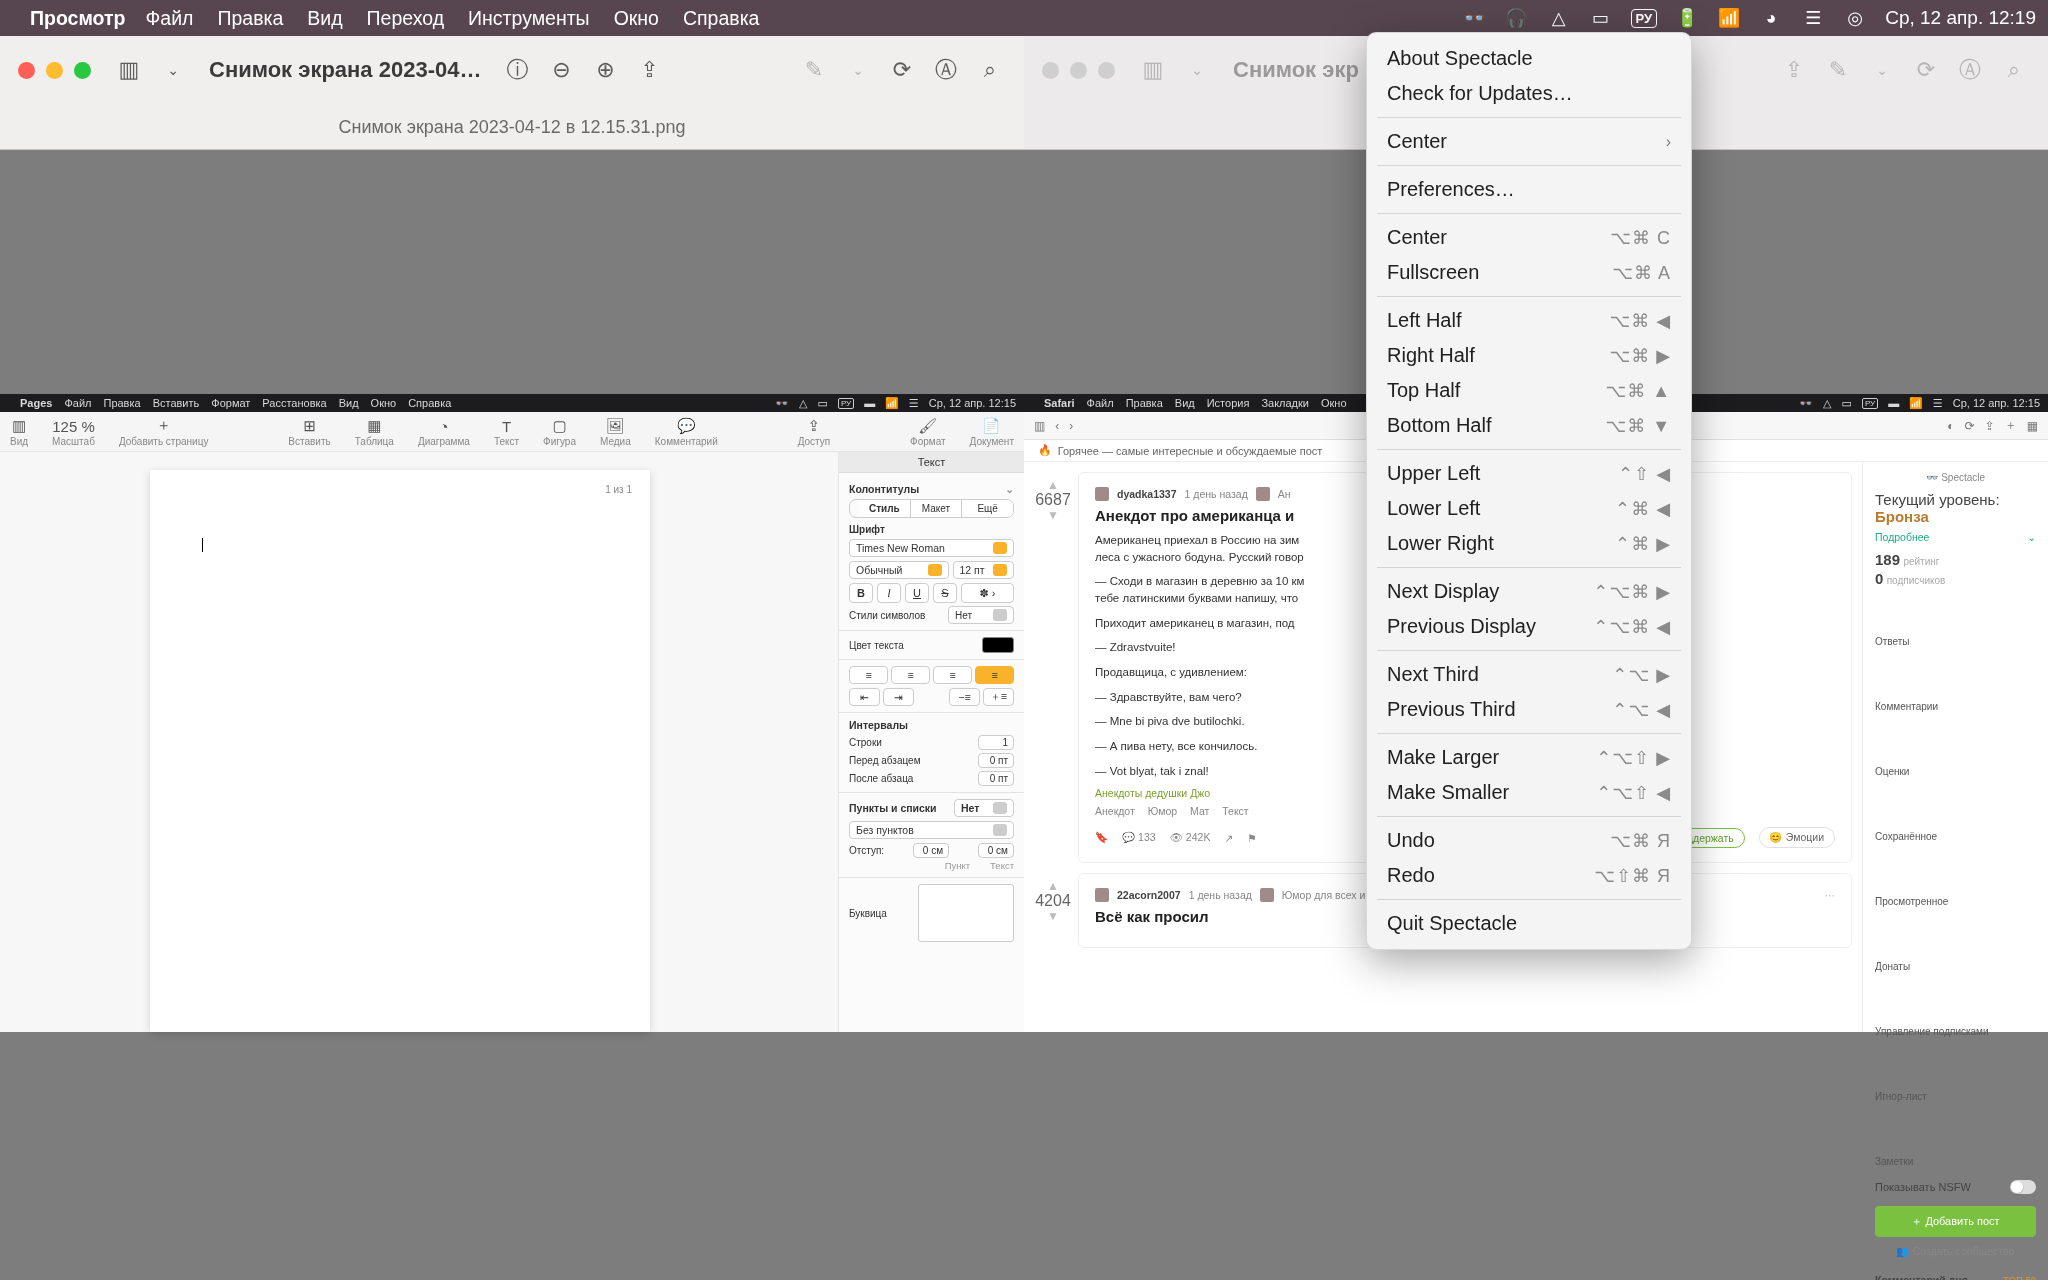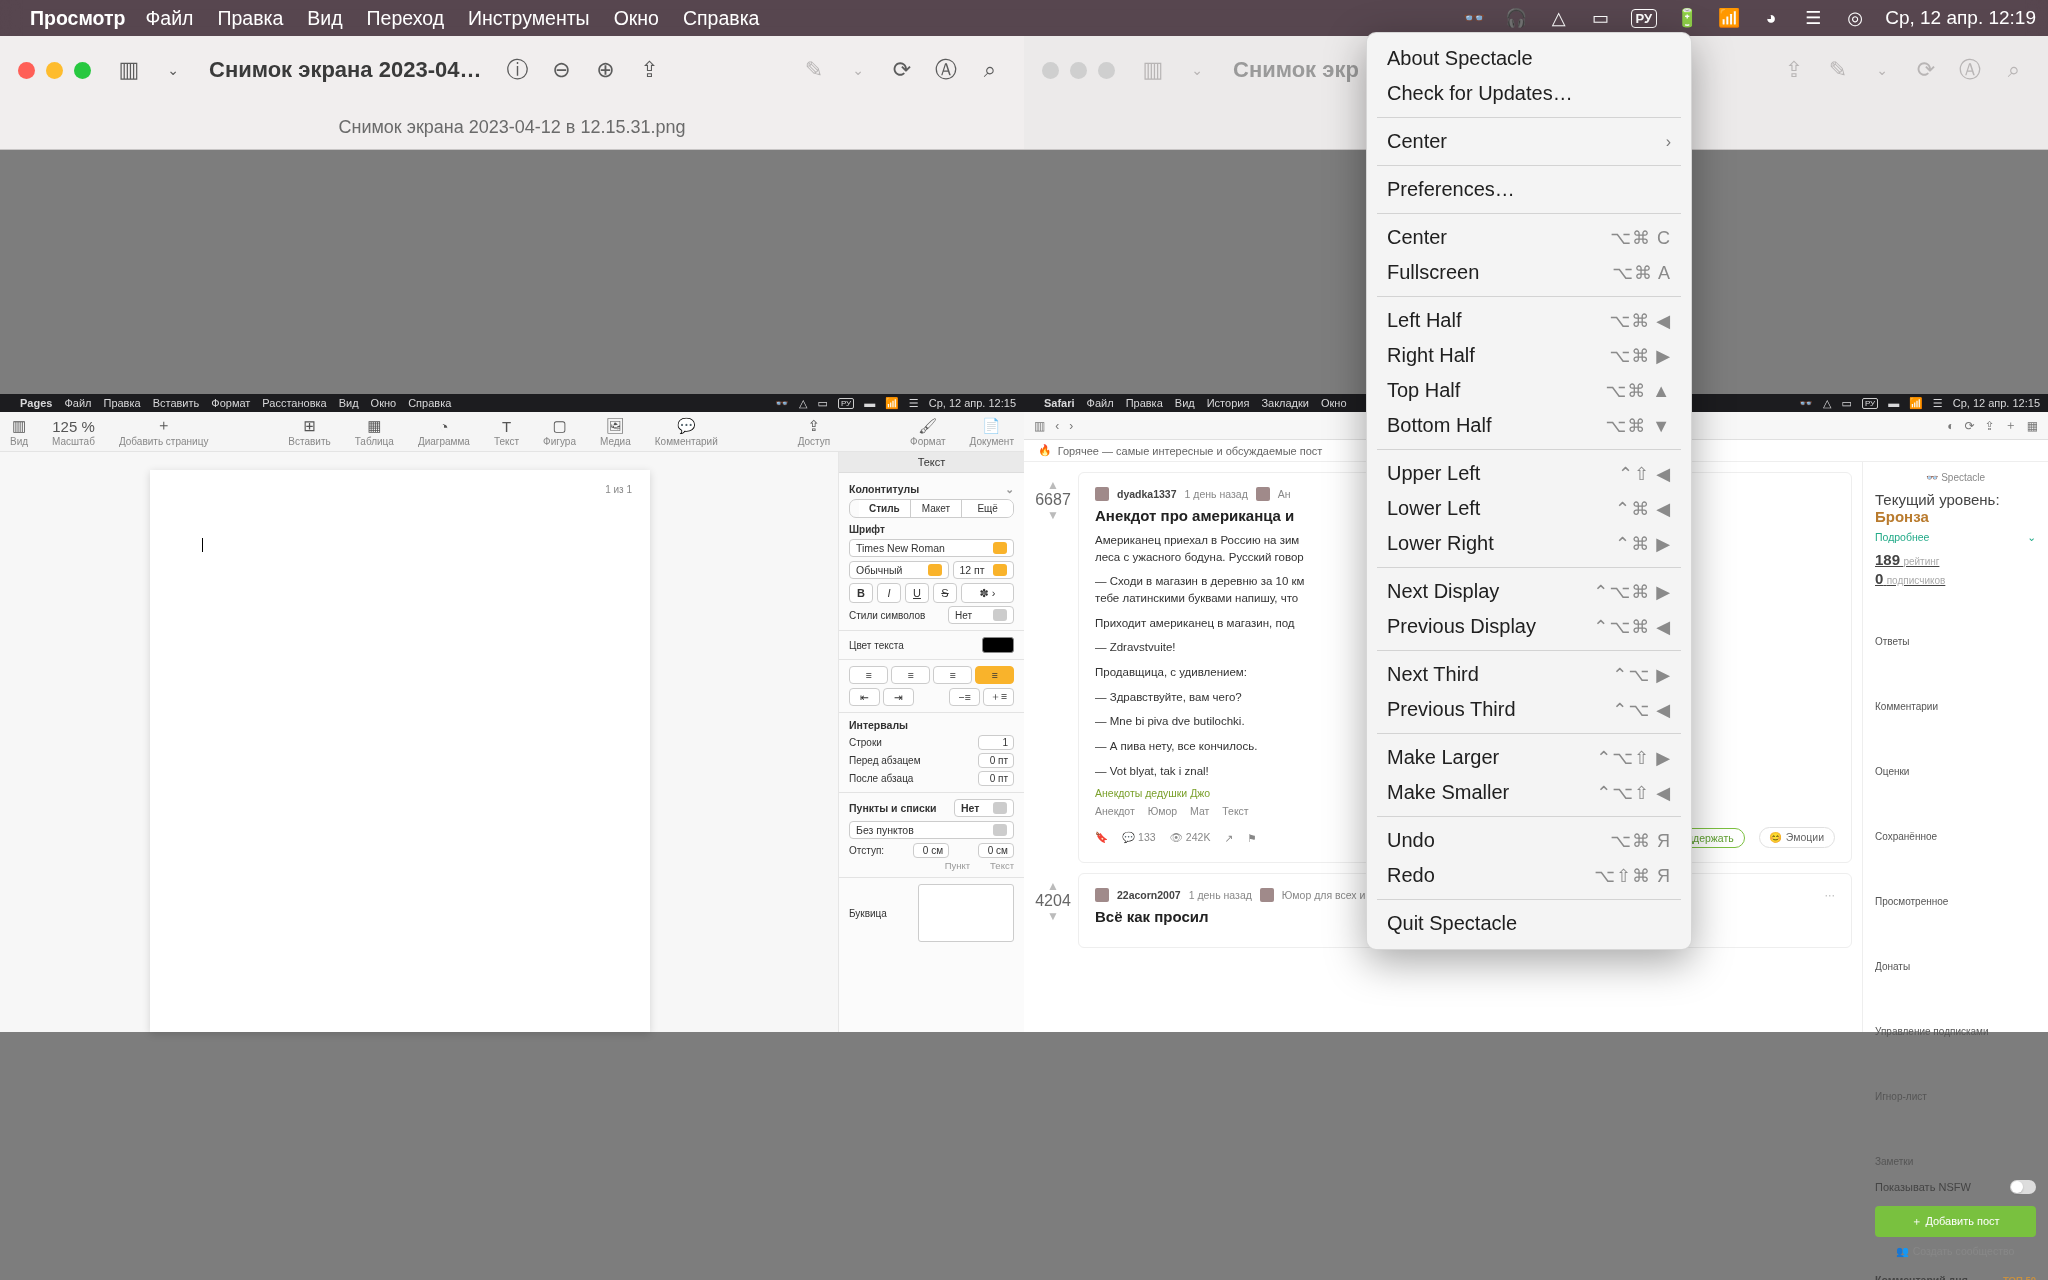--- a/index.html
+++ b/index.html
@@ -95,21 +95,21 @@
 .card-footer{display:flex;align-items:center;gap:14px;font-size:10.5px;color:#888;margin-top:10px;}
 .card-footer .tcount:before{content:"💬 ";}
 .card-footer .views:before{content:"👁 ";}
 .btn-support{margin-left:auto;border:1px solid #7cc040;color:#5fa030;border-radius:14px;padding:3px 10px;font-size:10.5px;}
 .btn-emo{border:1px solid #e0e0e0;border-radius:14px;padding:3px 10px;font-size:10.5px;color:#666;}
 .sidebar-r{width:186px;background:#fff;border-left:1px solid #eee;padding:10px 12px;font-size:11px;color:#444;}
 .sidebar-r .spectacle-hdr{text-align:center;color:#888;font-size:10px;margin-bottom:8px;}
 .sidebar-r .lvl{font-size:15px;margin-bottom:6px;}
 .sidebar-r .lvl b{color:#b97b2e;}
 .sidebar-r .more{color:#2a8; font-size:10.5px;display:flex;justify-content:space-between;align-items:center;margin-bottom:8px;}
-.sidebar-r .stat{font-size:12px;margin:2px 0;text-decoration:underline;}
+.sidebar-r .stat{font-size:12px;margin:2px 0;}
 .sidebar-r .stat b{font-size:15px;font-weight:700;}
 .sidebar-r .stat span{color:#aaa;font-size:10px;}
 .sidebar-r .navlist{margin-top:12px;}
 .sidebar-r .navitem{padding:5px 0;font-size:10px;color:#555;margin-top:44px;}
 .sidebar-r .nsfw{display:flex;justify-content:space-between;align-items:center;margin-top:8px;}
 .toggle{width:26px;height:14px;background:#ddd;border-radius:8px;position:relative;}
 .toggle:after{content:"";position:absolute;width:12px;height:12px;background:#fff;border-radius:50%;top:1px;left:1px;box-shadow:0 1px 2px rgba(0,0,0,0.2);}
 .btn-addpost{background:#79c13f;color:#fff;font-size:11px;text-align:center;padding:8px;border-radius:4px;margin-top:12px;}
 .btn-community{text-align:center;font-size:10.5px;color:#888;margin-top:8px;}
 .cod{margin-top:16px;font-size:10.5px;font-weight:700;display:flex;justify-content:space-between;}

